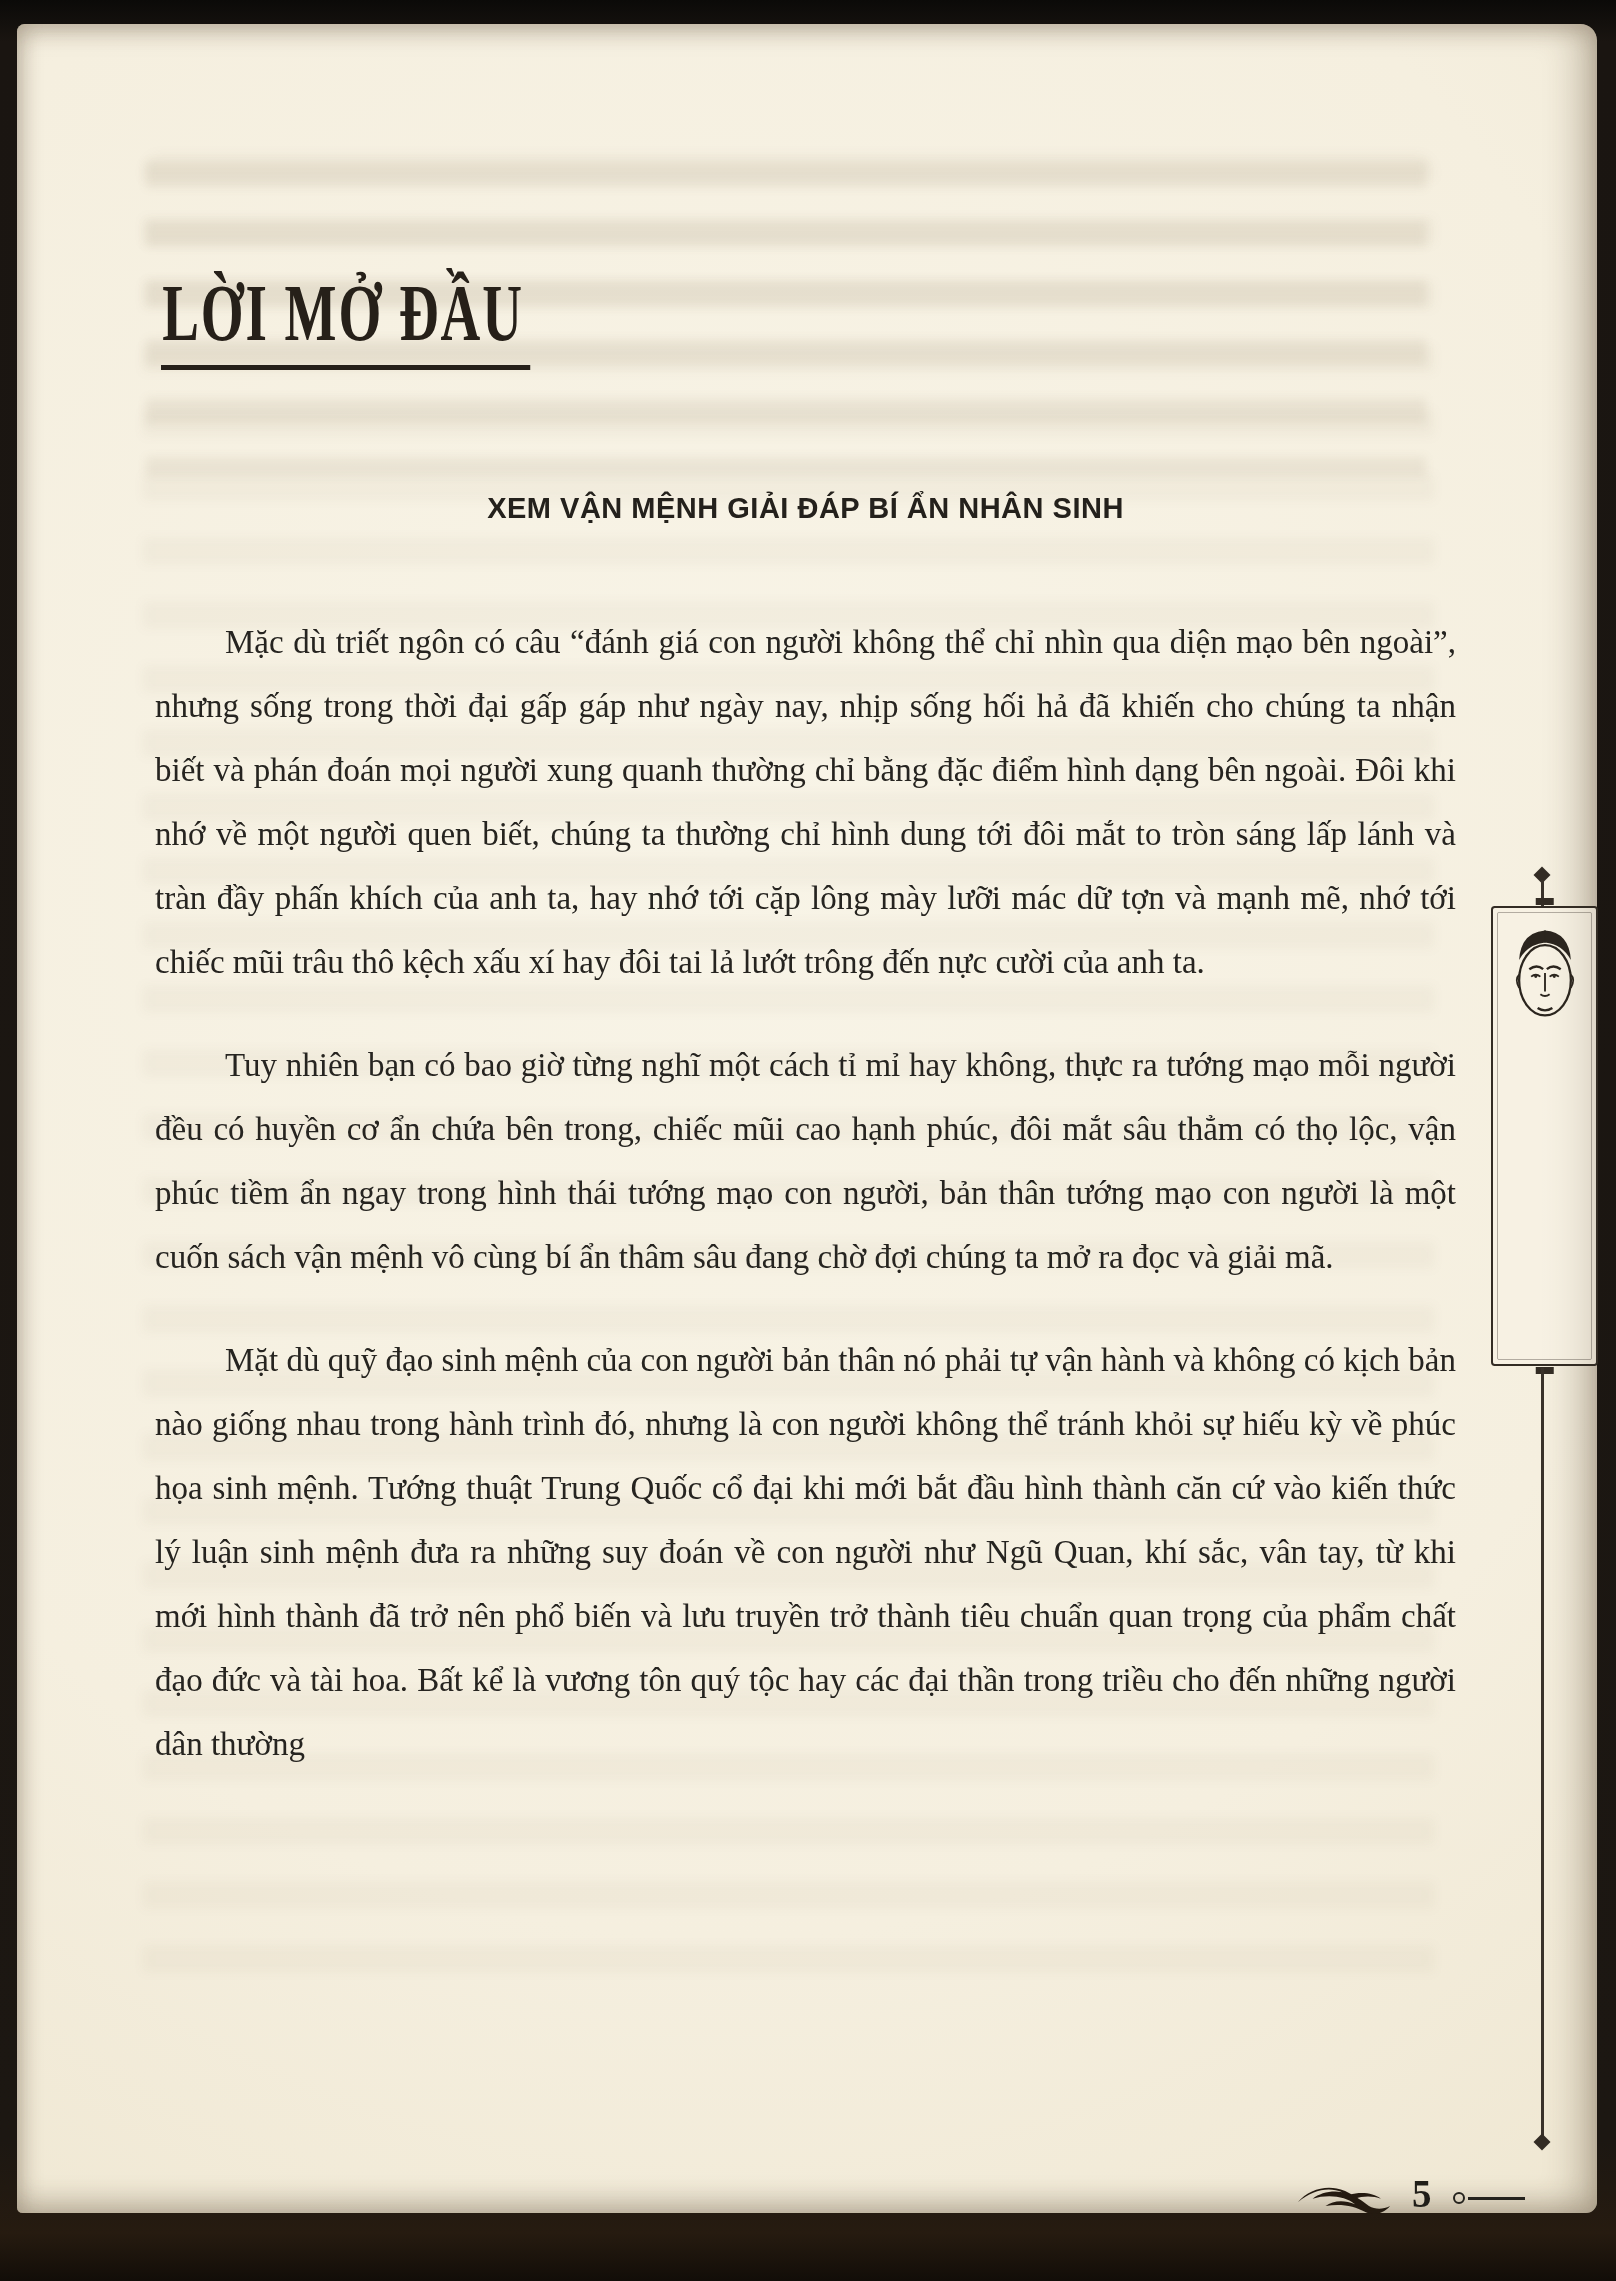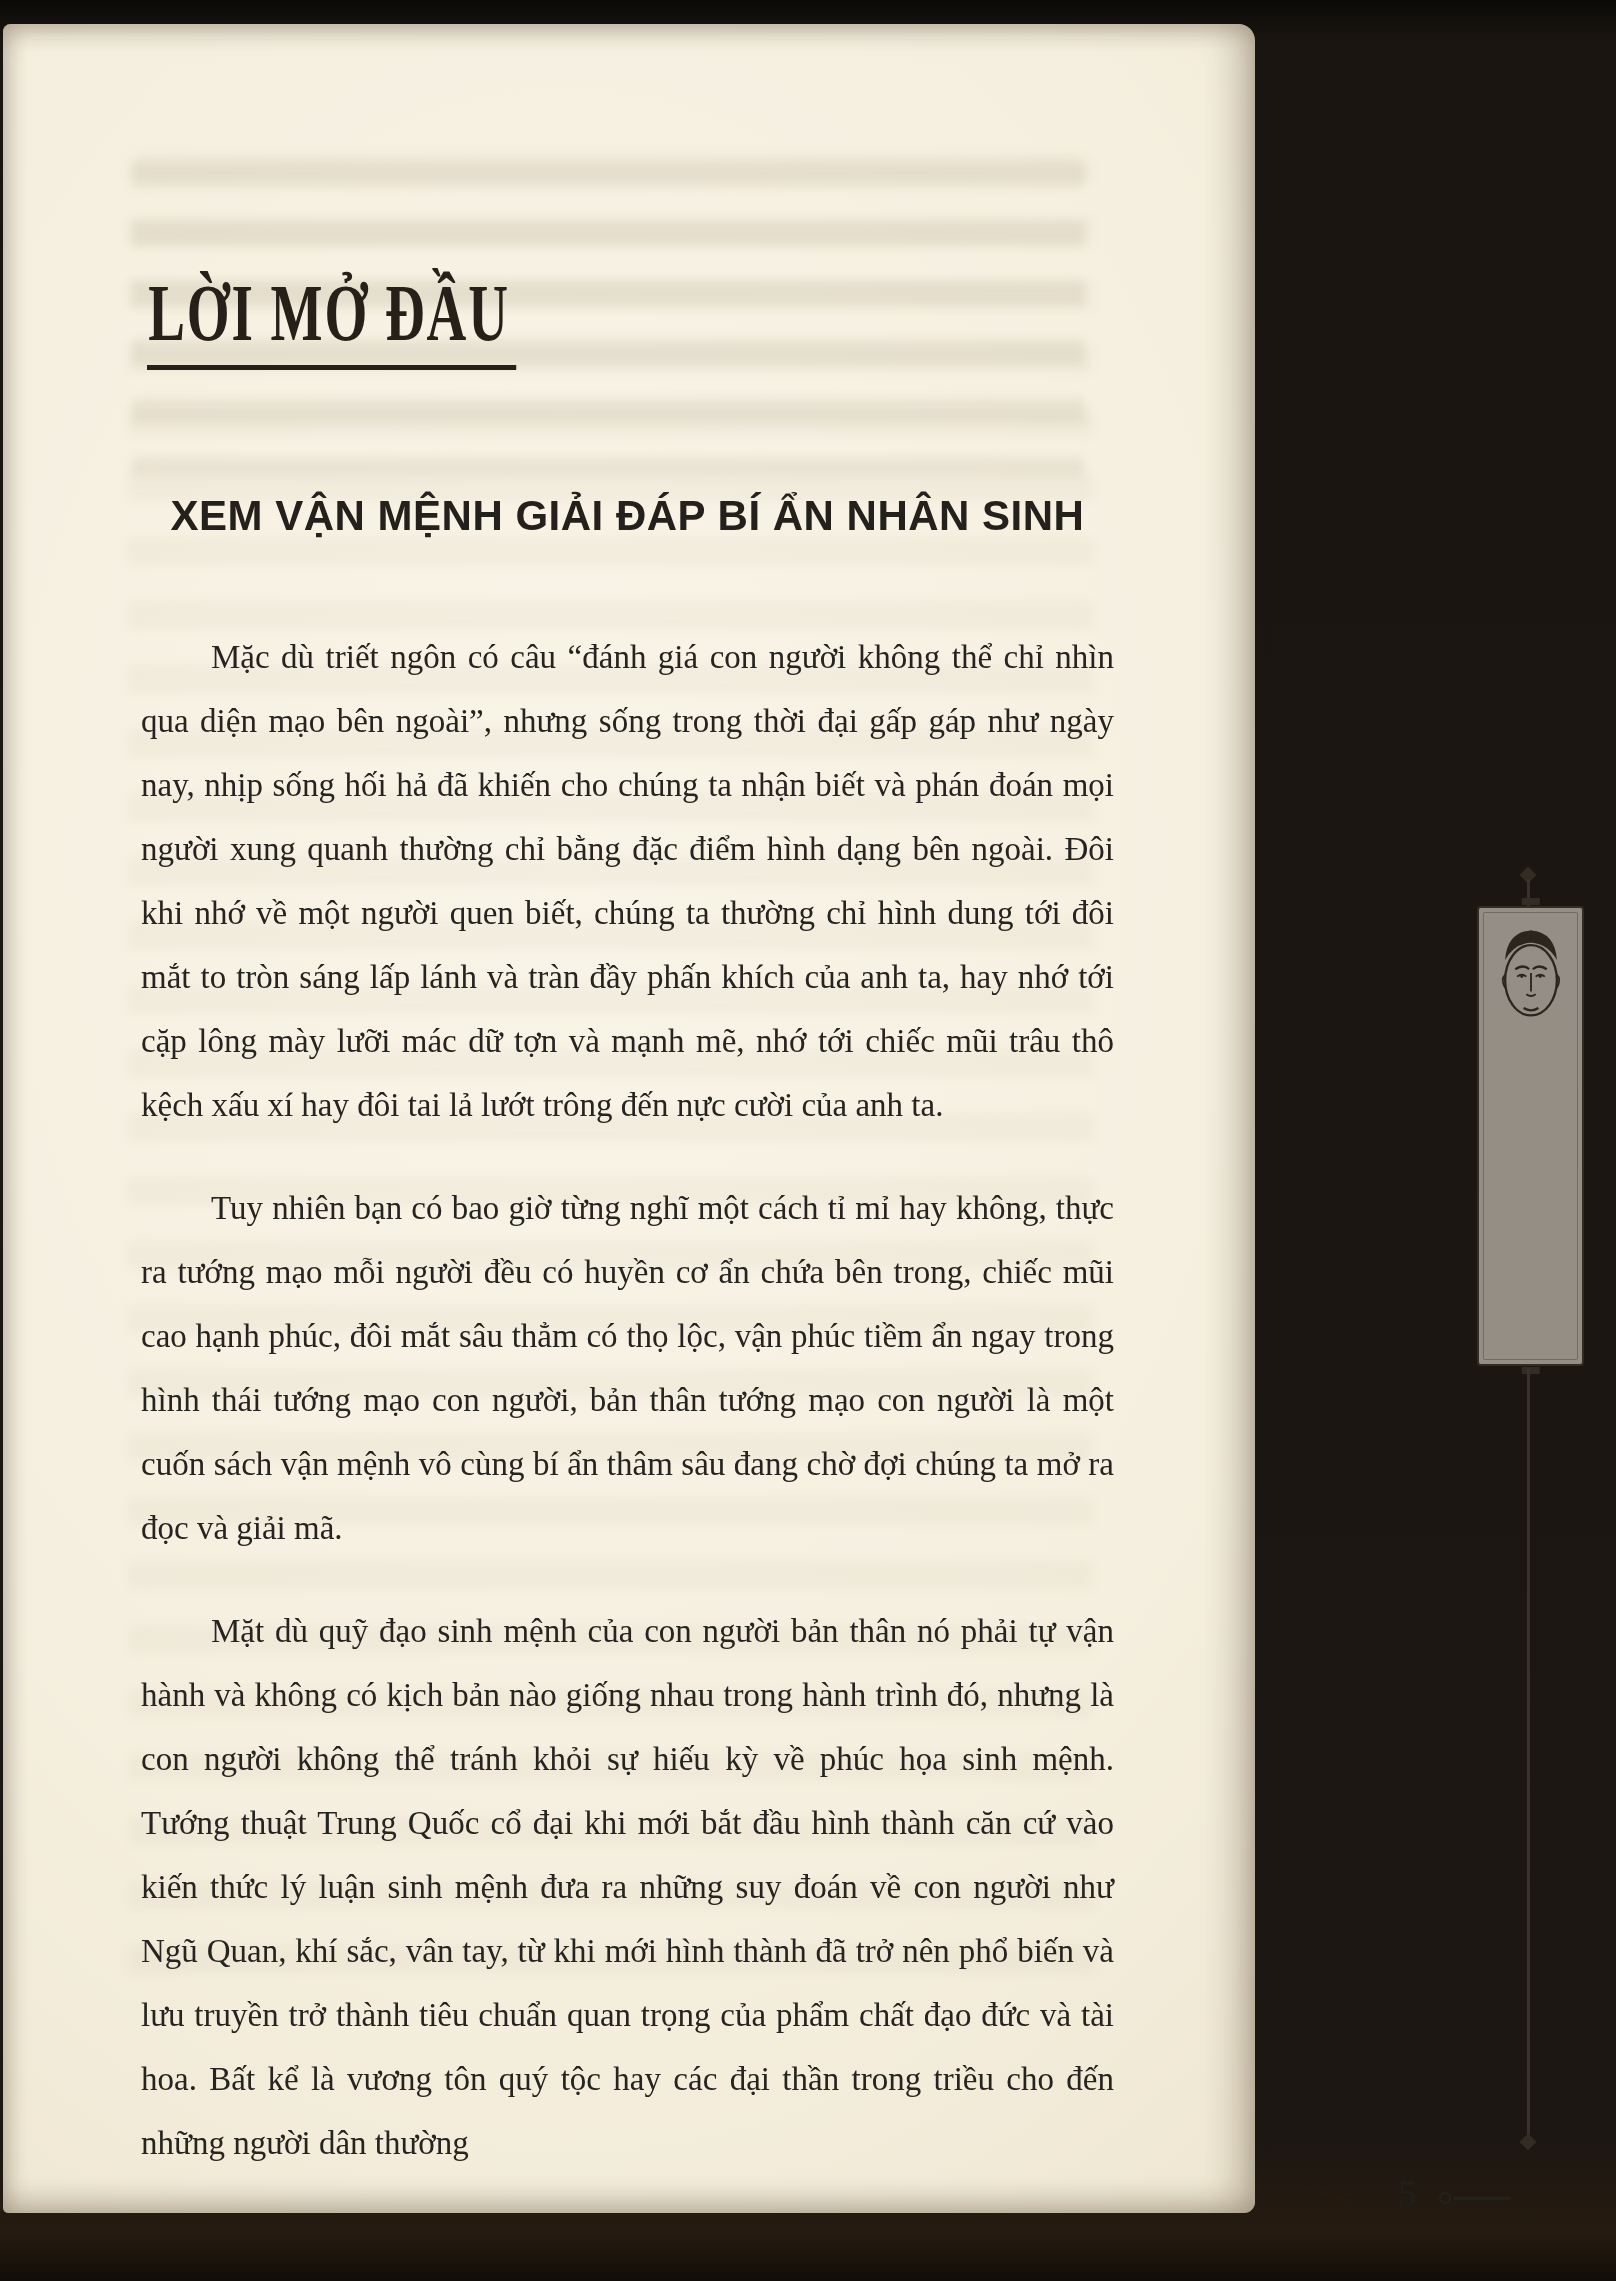--- a/index.html
+++ b/index.html
@@ -6,21 +6,21 @@
   body{
     width:1617px;height:2281px;position:relative;overflow:hidden;
     background:#13100d;
     font-family:"Liberation Serif","DejaVu Serif",serif;
   }
   .scan{
     position:absolute;inset:0;
     background:linear-gradient(180deg,#0b0a08 0px,#1a1511 42px,#1c1712 2141px,#261b10 2233px,#120d08 100%);
   }
   .page{
-    position:absolute;left:3px;top:24px;width:1252px;height:2189px;
+    position:absolute;left:17px;top:24px;width:1580px;height:2189px;
     border-radius:7.4px 16.6px 11px 5.5px;
     background:radial-gradient(120% 95% at 45% 38%, #f8f4e7 0%, #f5efdf 52%, #efe7d2 80%, #e0d6bd 100%);
     box-shadow:
       inset -22px 0 33px rgba(70,52,28,.22),
       inset 0 -14.8px 24px rgba(70,52,28,.16),
       inset 11px 0 18.5px rgba(70,52,28,.10),
       inset 0 11px 16.6px rgba(70,52,28,.12);
   }
   
   .bleed{
@@ -38,21 +38,21 @@
   .title{
     display:inline-block;font-weight:700;font-size:81px;line-height:1;
     color:#262019;letter-spacing:2.8px;
     transform:scaleX(.68);transform-origin:left bottom;
     border-bottom:5.5px solid #262019;padding:3.7px 9.2px 11px 1.8px;margin-left:5.5px;
     white-space:nowrap;
   }
   .heading{
     margin:122px 0 0 0;text-align:center;
     font-family:"Liberation Sans","DejaVu Sans",sans-serif;
-    font-weight:700;font-size:42px;color:#24211c;letter-spacing:0.5px;
+    font-weight:700;font-size:29px;color:#24211c;letter-spacing:0.5px;
   }
   .paras{margin-top:85px;}
   .paras p{
     margin:0 0 39px 0;font-size:33px;line-height:64px;
     text-align:justify;text-indent:70px;color:#262420;
   }
 
   
   .rule{position:absolute;width:2.8px;background:#39322a;left:1524px;}
   .rule-top{top:856px;height:28px;}

